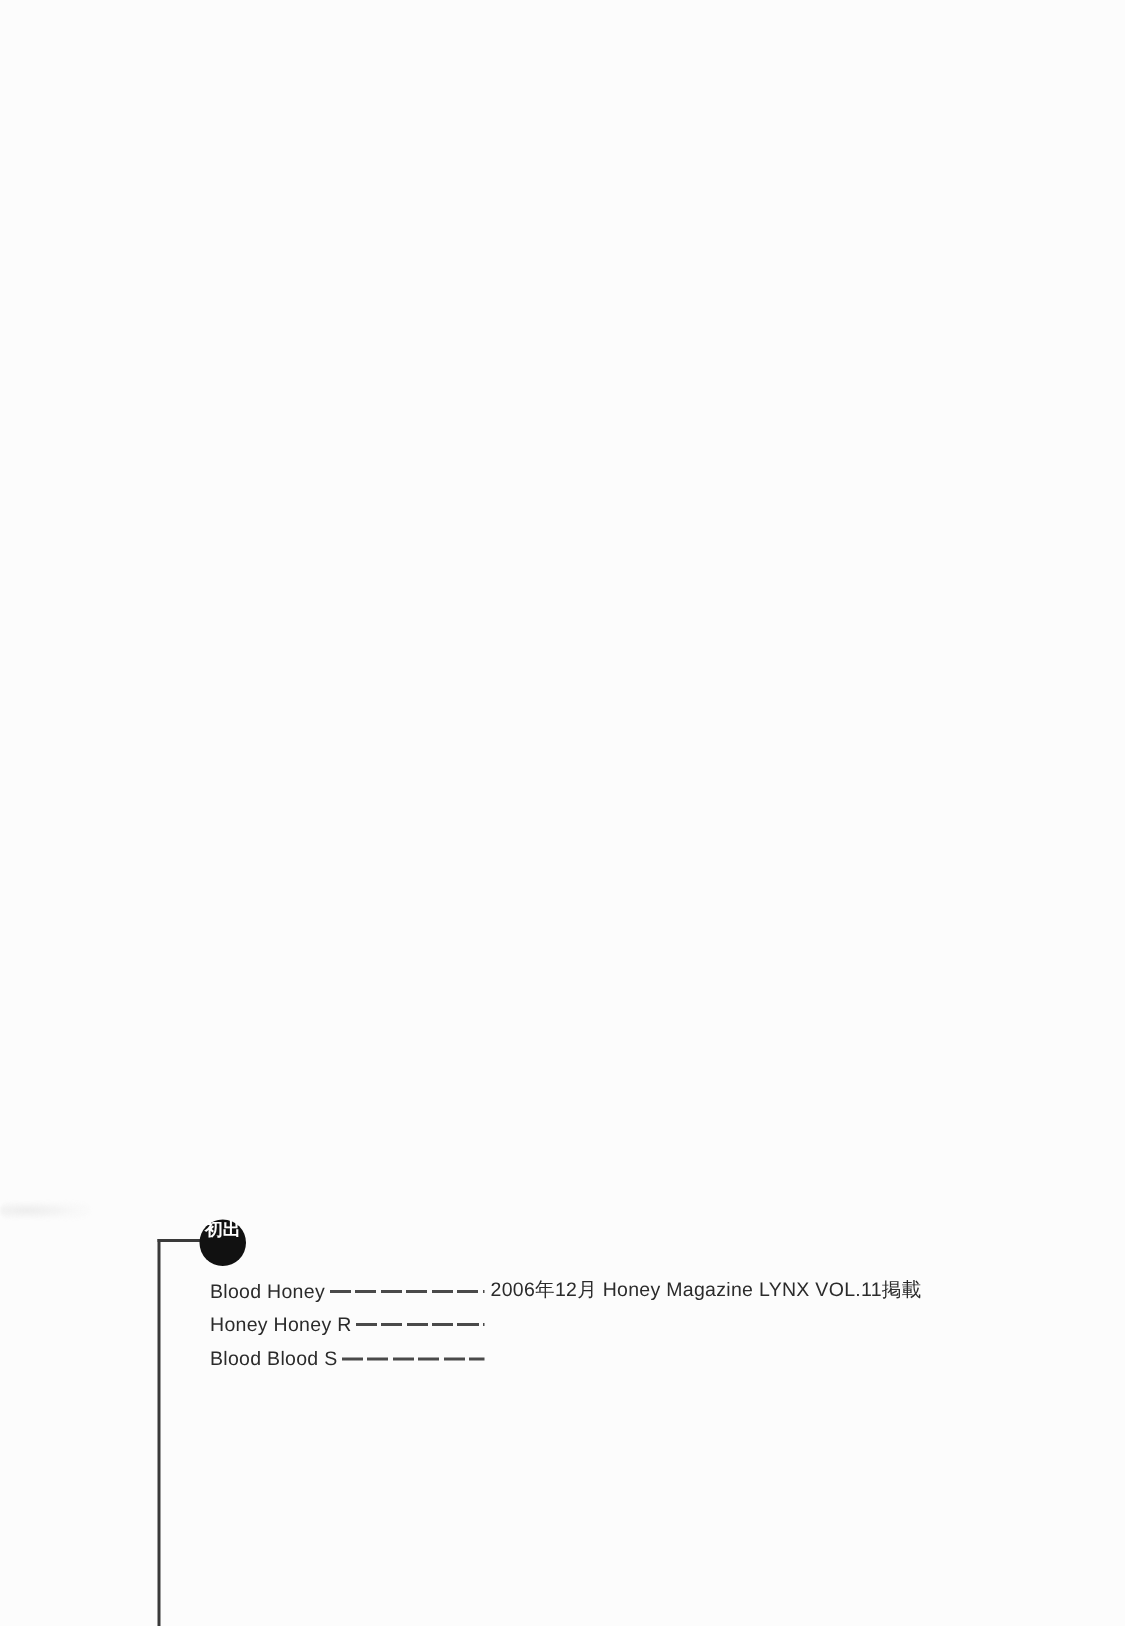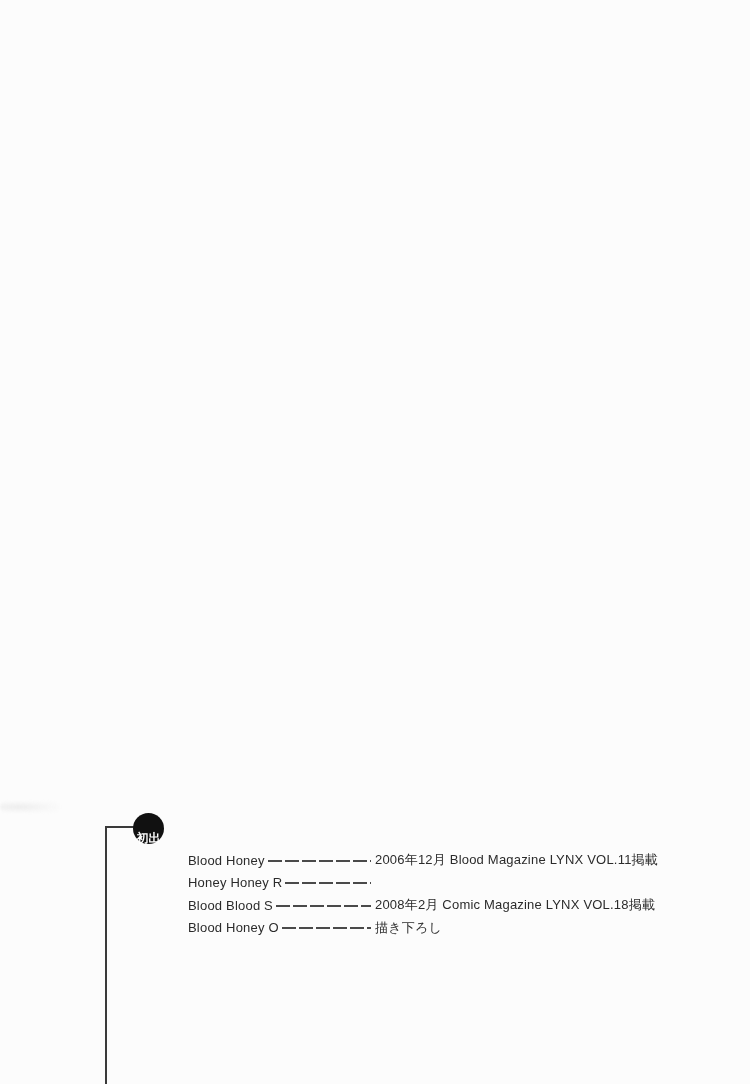--- a/index.html
+++ b/index.html
@@ -51,38 +51,37 @@
   
   .badge {
     position: absolute;
     left: 133px;
     top: 813px;
     width: 31px;
     height: 31px;
     border-radius: 50%;
     background: #111111;
     display: flex;
-    align-items: flex-end;
+    align-items: flex-start;
     justify-content: center;
   }
   .badge-label {
     color: #ffffff;
     font-size: 12px;
     font-weight: bold;
     letter-spacing: 0px;
     line-height: 1;
     white-space: nowrap;
   }
   
   .credits {
     position: absolute;
     left: 140px;
     top: 849px;
     width: 500px;
-    margin-left: 48px;
   }
   .credit-row {
     display: flex;
     align-items: center;
     height: 22.5px;
     font-size: 13px;
     letter-spacing: 0.2px;
     white-space: nowrap;
   }
   .credit-left {
@@ -126,41 +125,33 @@
     <span class="badge-label">初出</span>
   </div>
 
   <div class="credits">
 
     <div class="credit-row">
       <div class="credit-left">
         <span class="credit-title">Blood Honey</span>
         <span class="leader"></span>
       </div>
-      <span class="credit-pub">2006年12月 Blood Magazine LYNX VOL.11掲載</span>
+      <span class="credit-pub">2006年12月 Honey Magazine LYNX VOL.11掲載</span>
     </div>
 
     <div class="credit-row">
       <div class="credit-left">
         <span class="credit-title">Honey Honey R</span>
         <span class="leader"></span>
       </div>
     </div>
 
     <div class="credit-row">
       <div class="credit-left">
         <span class="credit-title">Blood Blood S</span>
         <span class="leader"></span>
       </div>
-      <span class="credit-pub">2008年2月 Comic Magazine LYNX VOL.18掲載</span>
     </div>
 
 
-    <div class="credit-row">
-      <div class="credit-left">
-        <span class="credit-title">Blood Honey O</span>
-        <span class="leader"></span>
-      </div>
-      <span class="credit-pub">描き下ろし</span>
-    </div>
 
   </div>
 </div>
 
 </body></html>

